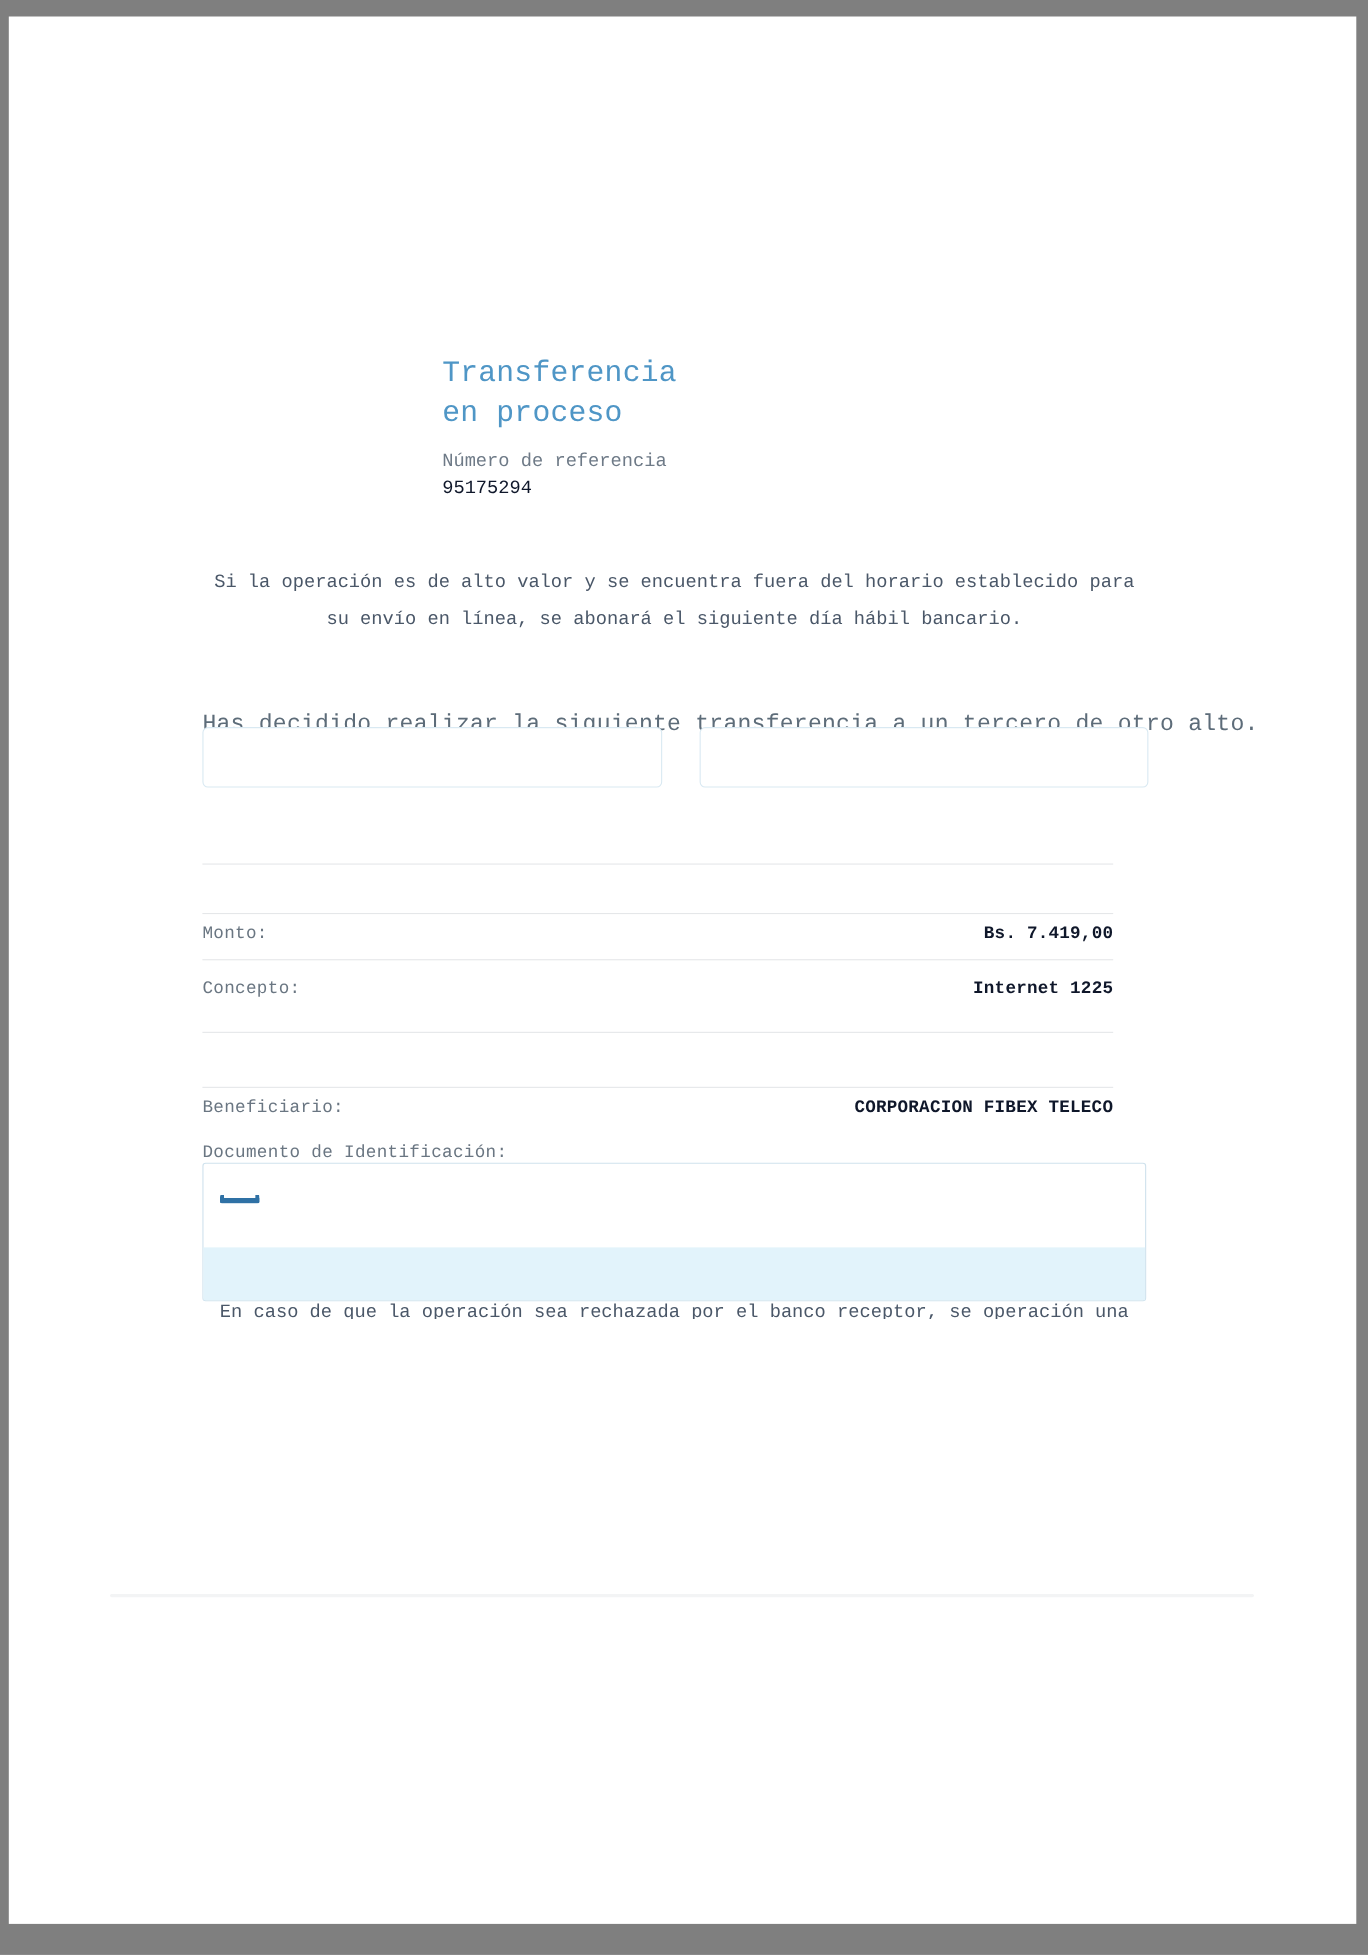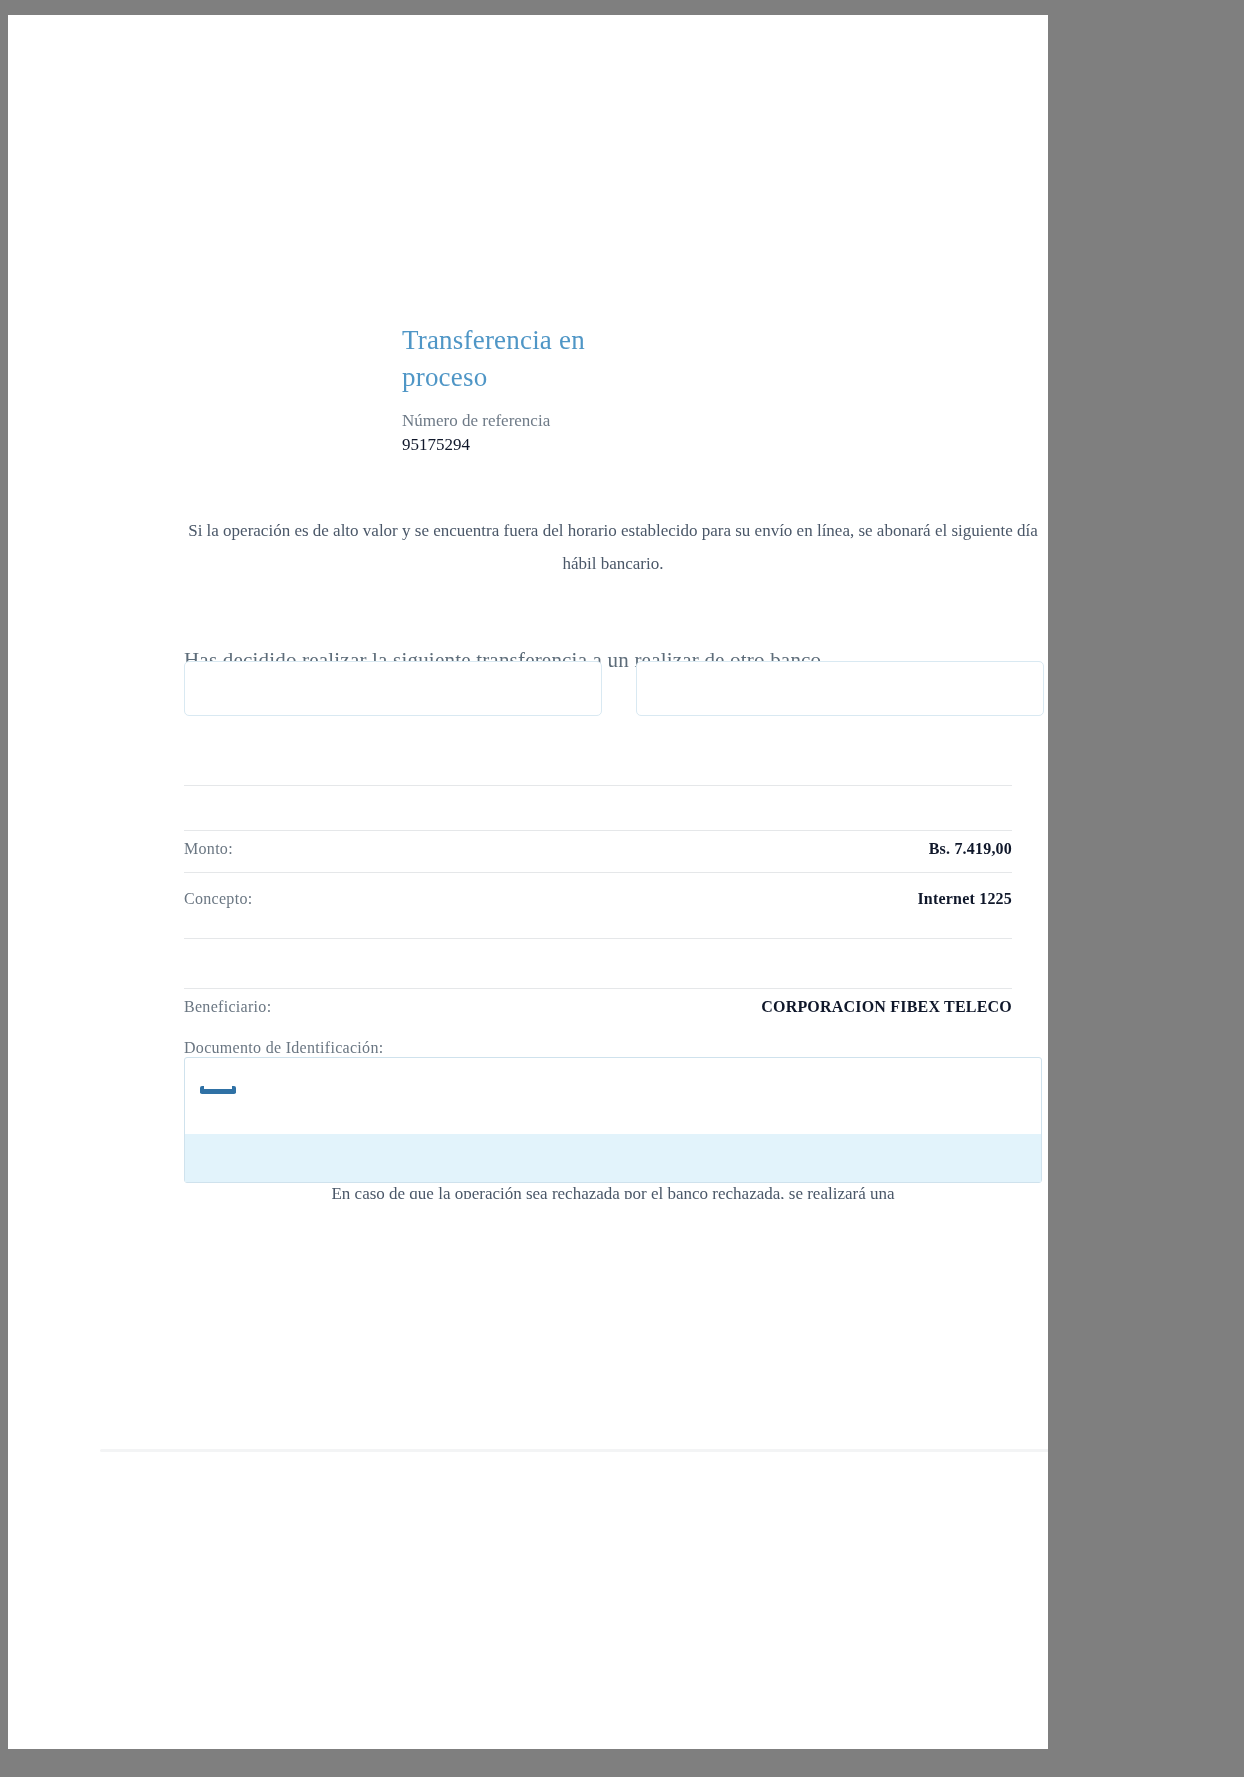--- a/index.html
+++ b/index.html
@@ -1,23 +1,23 @@
 <!DOCTYPE html>
 <html><head>
 <meta charset="utf-8">
 <style>
   html, body { margin: 0; padding: 0; }
   body { background: #7f7f7f; }
   .screen {
     position: relative;
-    width: 1048px;
+    width: 1244px;
     height: 1777px;
     background: #7f7f7f;
     overflow: hidden;
-    font-family: Liberation Serif, serif;
+    font-family: Liberation Mono, monospace;
   }
   .page {
     position: absolute;
     left: 8px; top: 15px;
     width: 1225px; height: 1734px;
     background: #ffffff;
   }
   
   .title-block { position: absolute; left: 402px; top: 322px; width: 240px; }
   .page-title {
@@ -130,21 +130,21 @@
   <div class="page"></div>
 
   <div class="title-block">
     <h1 class="page-title">Transferencia en proceso</h1>
     <div class="ref-label">Número de referencia</div>
     <div class="ref-number">95175294</div>
   </div>
 
   <div class="notice">Si la operación es de alto valor y se encuentra fuera del horario establecido para su envío en línea, se abonará el siguiente día hábil bancario.</div>
 
-  <div class="section-heading">Has decidido realizar la siguiente transferencia a un realizar de otro banco.</div>
+  <div class="section-heading">Has decidido realizar la siguiente transferencia a un tercero de otro alto.</div>
 
   <div class="card left"></div>
   <div class="card right"></div>
 
   <div class="divider" style="top:785px;"></div>
   <div class="divider" style="top:830px;"></div>
   <div class="divider" style="top:872px;"></div>
   <div class="divider" style="top:938px;"></div>
   <div class="divider" style="top:988px;"></div>
 
@@ -164,17 +164,17 @@
     <span class="detail-label">Documento de Identificación:</span>
     <span class="detail-value">J308182516</span>
   </div>
 
   <div class="info-panel">
     <div class="blue-strip"></div>
     <div class="tray-icon"></div>
   </div>
 
   <div class="footer-note-clip">
-    <div class="footer-note">En caso de que la operación sea rechazada por el banco rechazada, se realizará una</div>
+    <div class="footer-note">En caso de que la operación sea rechazada por el banco receptor, se operación una</div>
   </div>
 
   <div class="divider faint" style="top:1449px;"></div>
 </div>
 
 </body></html>

